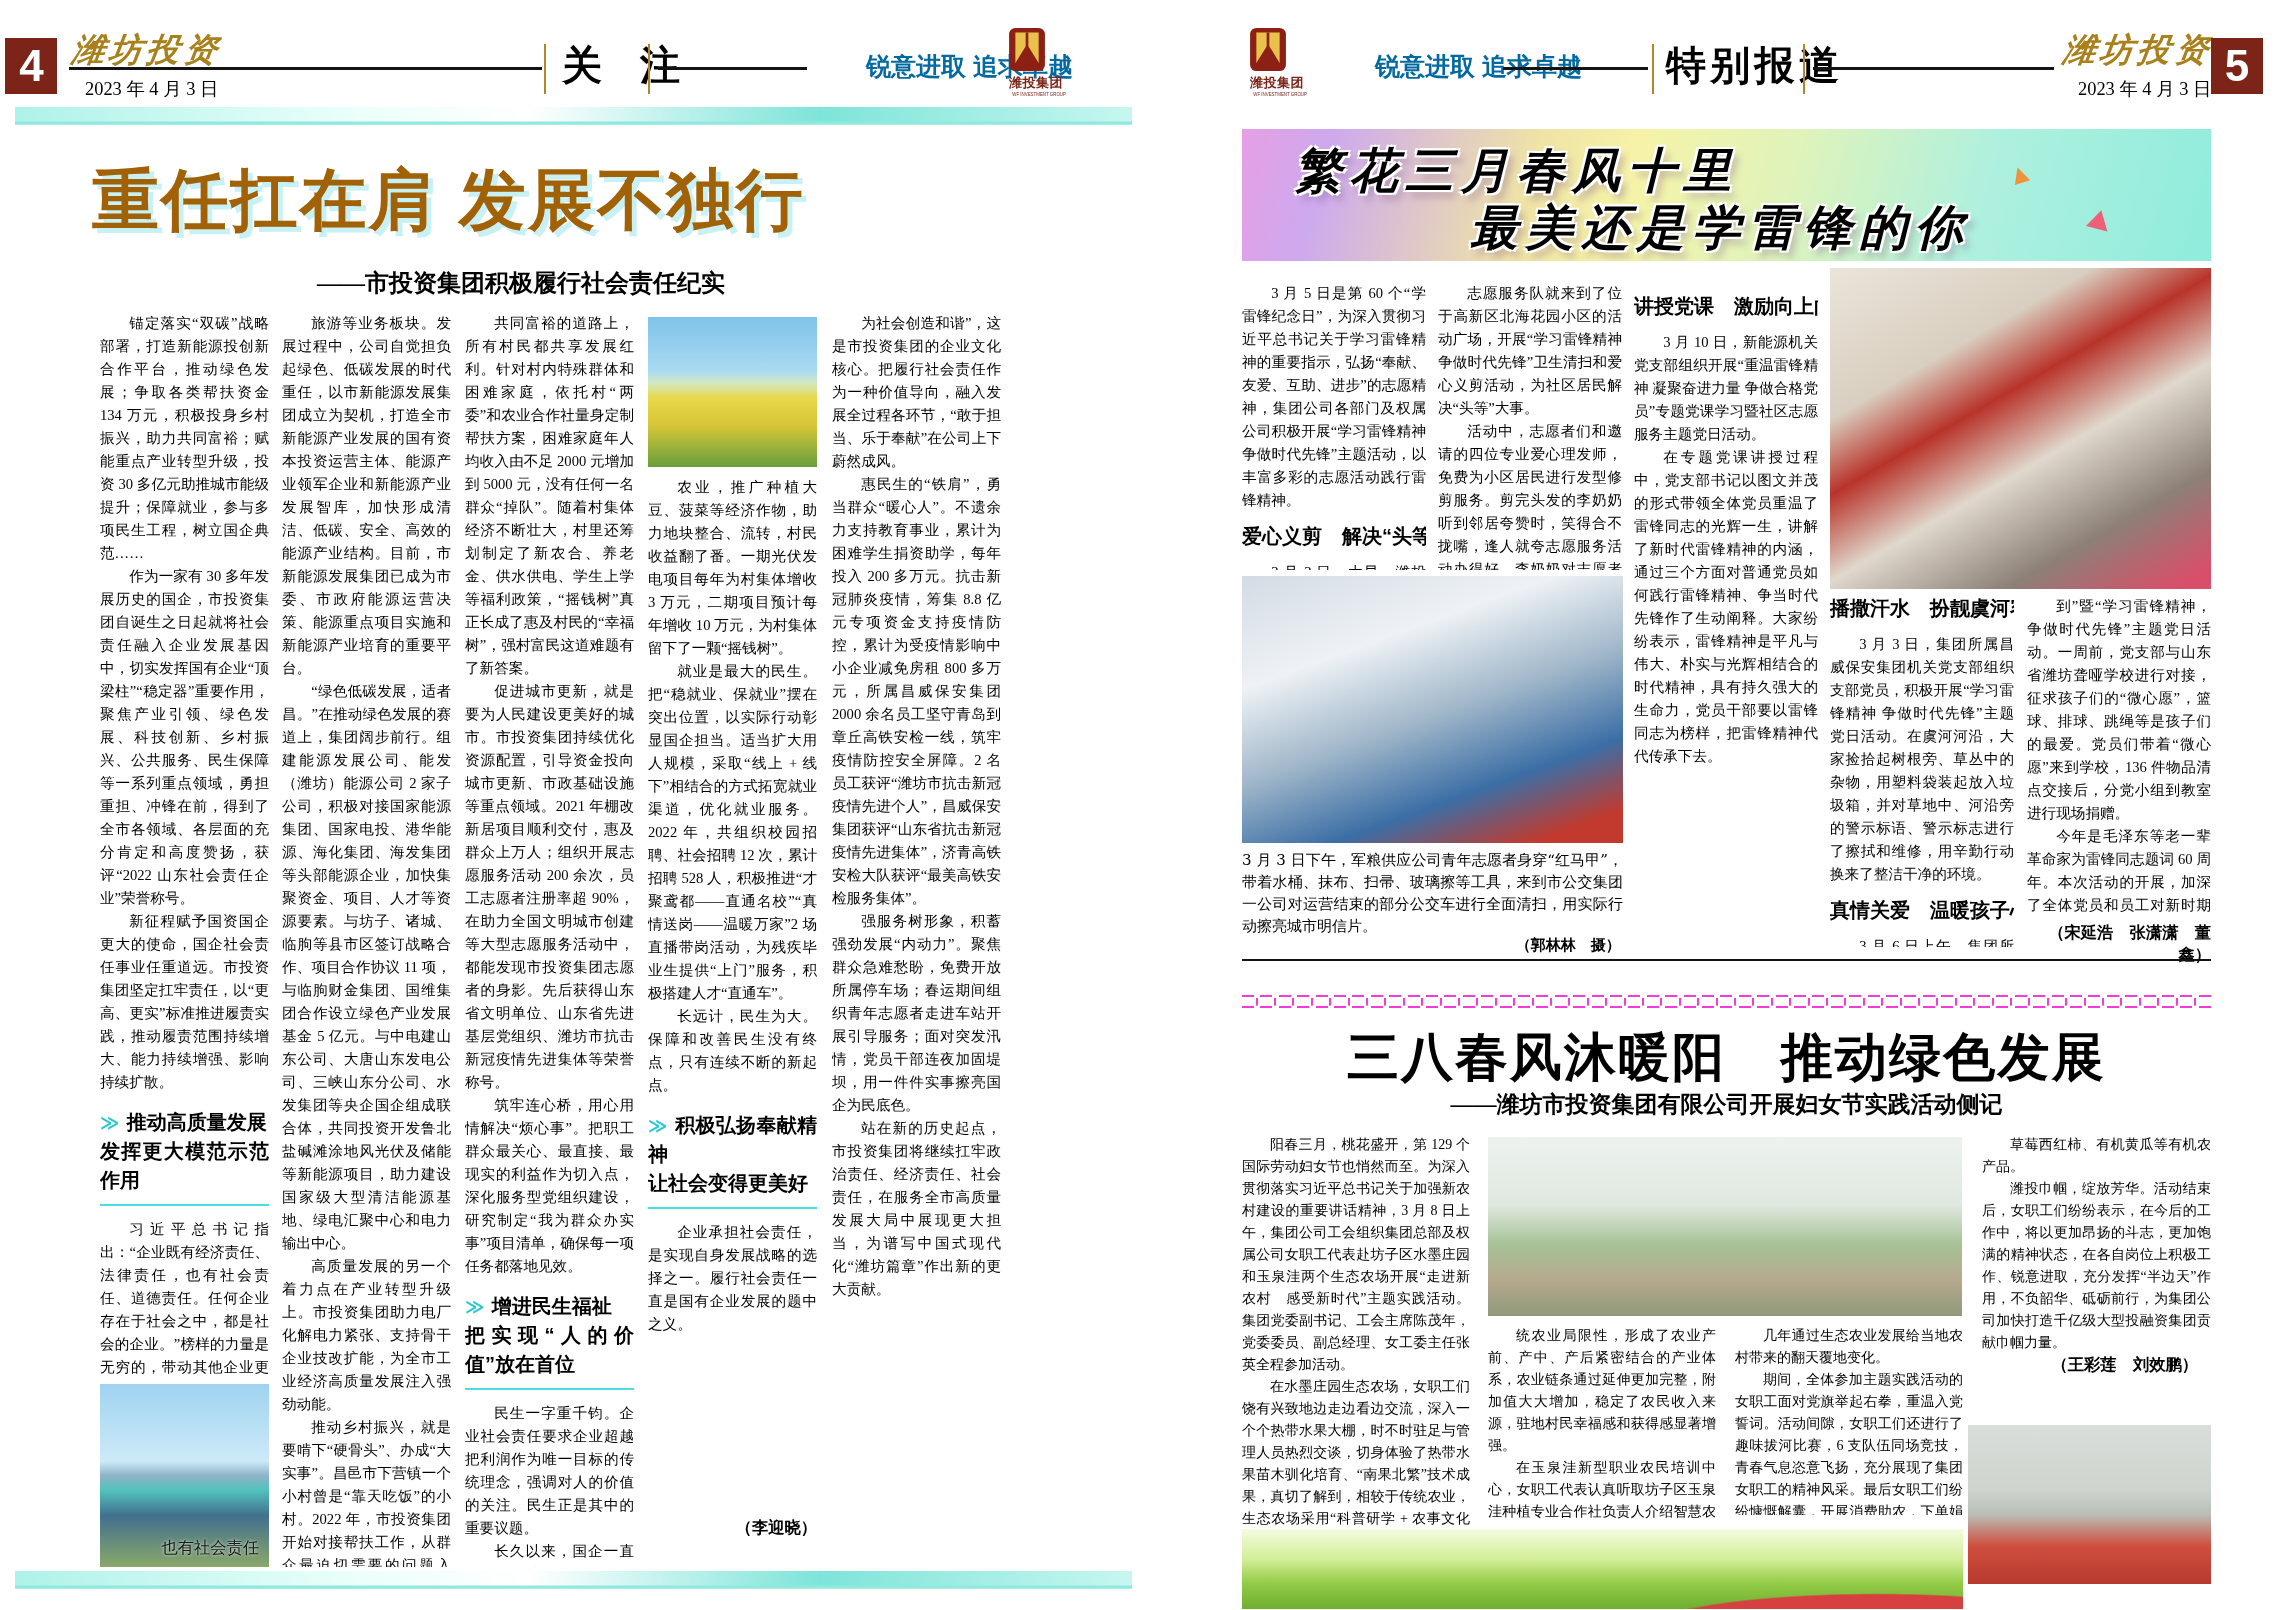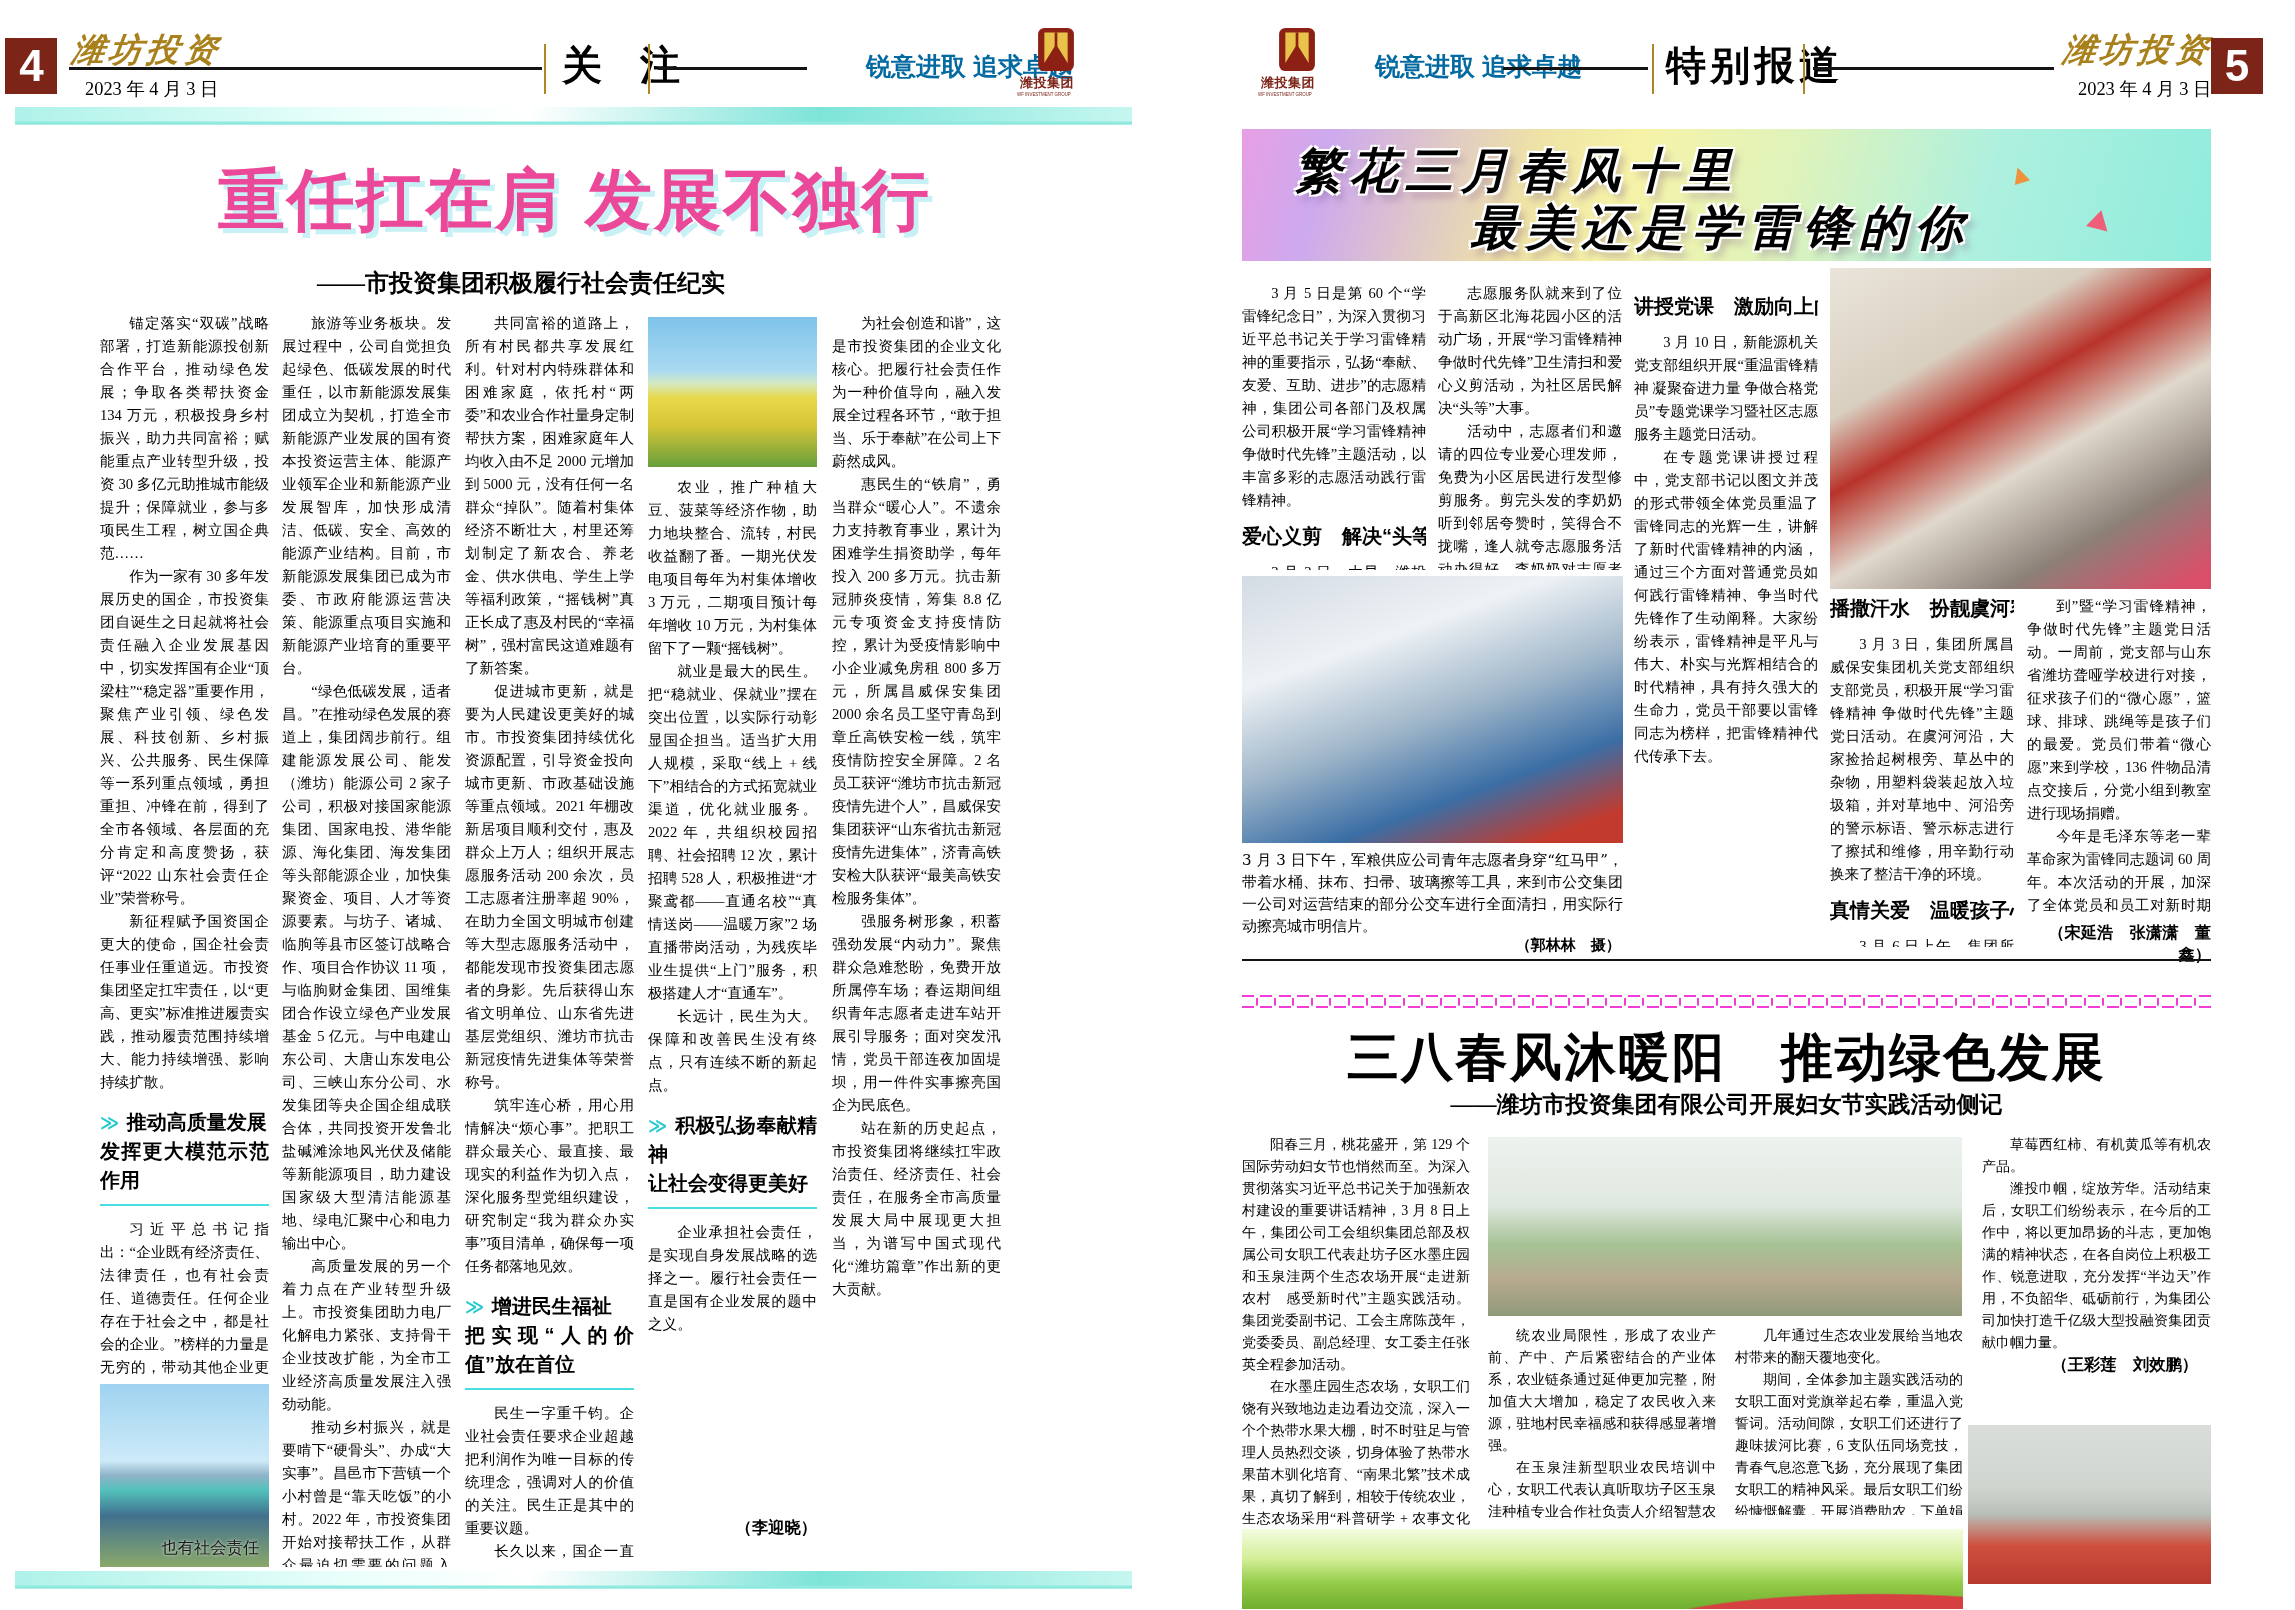--- a/index.html
+++ b/index.html
@@ -8,27 +8,27 @@
   .abs{position:absolute;}
   
   .numbox{background:#7c2418;color:#fff;display:flex;align-items:center;justify-content:center;
           font:700 44px "Liberation Sans","DejaVu Sans",sans-serif;}
   .papertitle{color:#a8801c;font:700 33px "DejaVu Serif",serif;font-style:italic;letter-spacing:4.3px;transform:skewX(-8deg);}
   .hrule{background:#141414;height:2.7px;}
   .goldbar{background:#b08727;width:2.2px;height:50px;}
   .sectiontitle{font:700 40px "Liberation Serif",serif;letter-spacing:14px;white-space:nowrap;}
   .slogan{color:#0369a1;font:700 25px "Liberation Sans","DejaVu Sans",sans-serif;white-space:nowrap;margin-left:48px;}
   .pagedate{font:18.4px "Liberation Serif",serif;white-space:nowrap;}
-  .logoblk{text-align:right;width:65px;}
+  .logoblk{text-align:left;width:65px;}
   .logoblk .cn{color:#7c2418;font:700 13px "Liberation Sans",sans-serif;letter-spacing:0.5px;margin-top:1.1px;}
   .logoblk .en{color:#7c2418;font:4.9px "Liberation Sans",sans-serif;transform:scale(.9);white-space:nowrap;}
   .tealband{background:linear-gradient(90deg,#aef2e9 0%,#eafffb 30%,#ffffff 46%,#7ee4d9 72%,#c6f7f0 100%);
             box-shadow:inset 0 -4.3px 0 #fff, inset 0 -7.6px 0 #8fe9df;}
   
-  .mainhead{font:900 67px "Liberation Sans","DejaVu Sans",sans-serif;color:#ec4899;text-align:center;
+  .mainhead{font:900 67px "Liberation Sans","DejaVu Sans",sans-serif;color:#a16207;text-align:left;
             letter-spacing:2.2px;white-space:nowrap;text-shadow:4.9px 4.9px 0 #c7f1f5;}
   .dek{font:700 24px "Liberation Serif",serif;text-align:center;white-space:nowrap;}
   .col{font-size:14.6px;line-height:23px;text-align:justify;overflow:hidden;}
   .col p{margin:0;text-indent:2em;}
   .p4h{margin:14px 0 12px 0;padding-bottom:8.7px;border-bottom:2.7px solid #49dfe2;
        font:700 20px "Liberation Sans","DejaVu Sans",sans-serif;line-height:29px;}
   .p4h .l1::before{content:"\226B";color:#25c9cf;margin-right:7.6px;font-size:18.4px;}
   .photo{overflow:hidden;}
   .photocap-in{position:absolute;right:9.8px;bottom:7.6px;font:16.3px "DejaVu Serif",serif;color:#1a1a1a;
                text-shadow:0 0 3.3px rgba(255,255,255,.9);}

